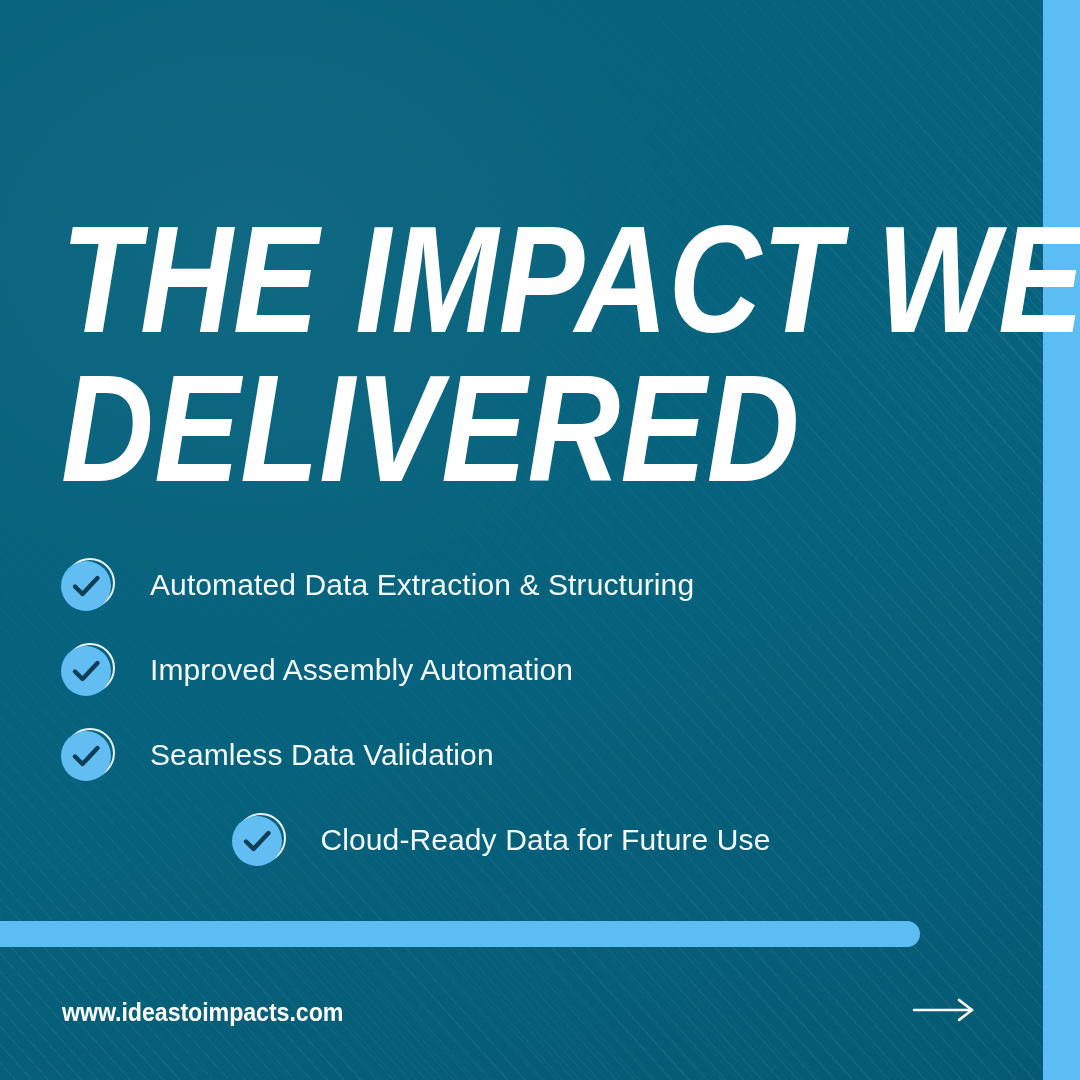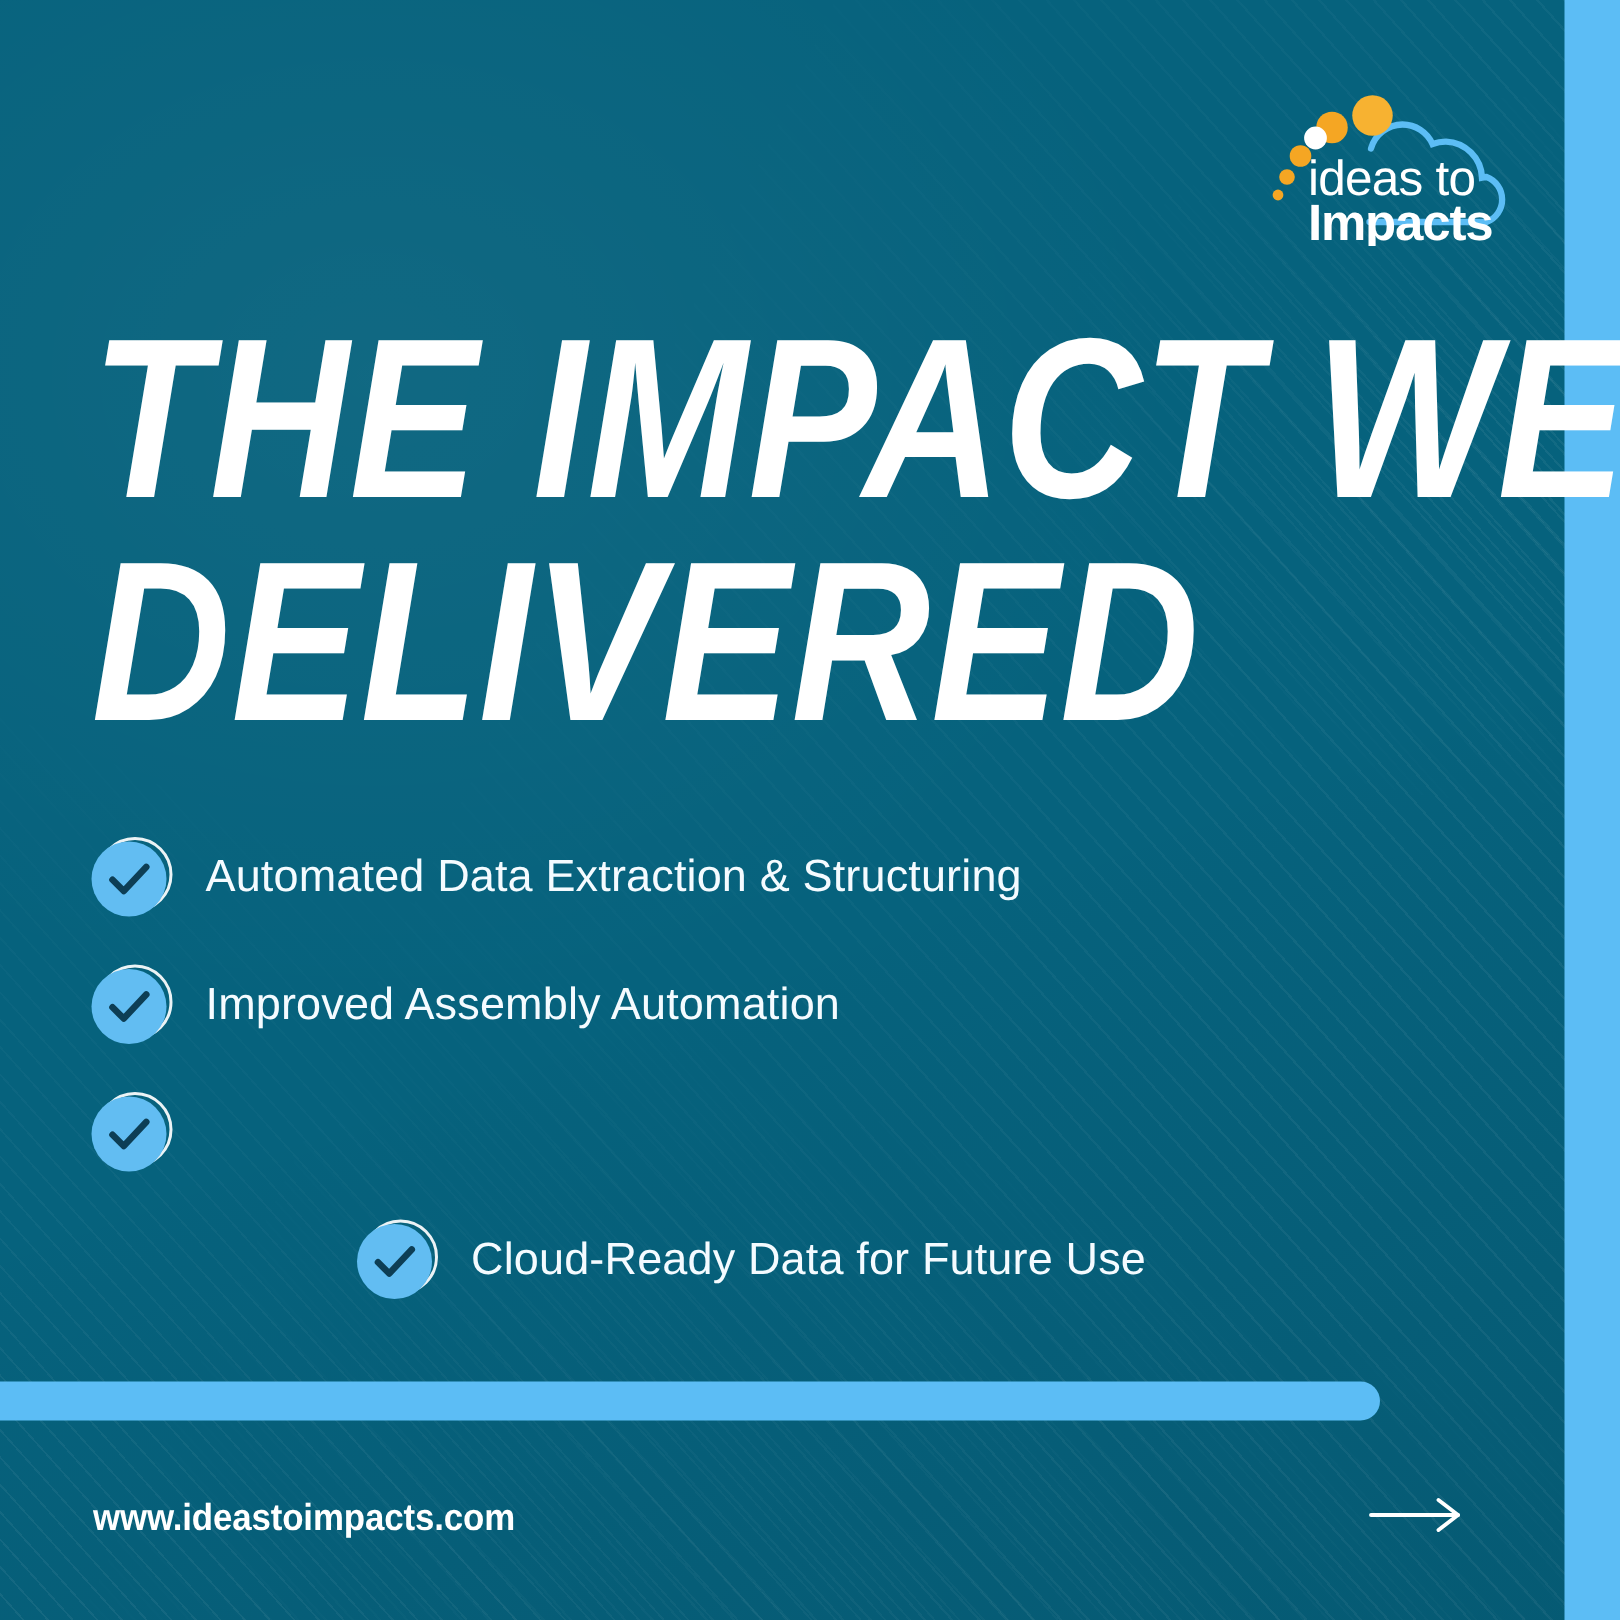--- a/index.html
+++ b/index.html
@@ -146,21 +146,21 @@
     background: #62bdf2;
   }
   .check-badge .tick {
     position: absolute;
     left: 0px;
     top: 3px;
     width: 50px;
     height: 50px;
   }
   .check-label {
-    margin-left: 22px;
+    margin-left: 35px;
     color: #f4fbff;
     font-size: 30px;
     font-weight: 400;
     letter-spacing: 0.1px;
     white-space: nowrap;
   }
 
   
   .bottom-bar {
     position: absolute;
@@ -198,39 +198,20 @@
 
 <div class="canvas">
 
   <div class="tex-a"></div>
   <div class="tex-b"></div>
   <div class="tex-c"></div>
   <div class="shade"></div>
 
   <div class="edge-stripe"></div>
 
-  <div class="logo">
-    <svg viewBox="0 0 196 108" width="196" height="108" xmlns="http://www.w3.org/2000/svg">
-
-      <path d="M72 92 H150 a16 16 0 0 0 0 -30 a15 15 0 0 0 -3 0.4
-               a25 25 0 0 0 -24 -24 a25 25 0 0 0 -9 1.6
-               a22 22 0 0 0 -20 -13 a22 22 0 0 0 -21 16" fill="none" stroke="#5cbdf5" stroke-width="4.2" stroke-linecap="round"></path>
-
-      <circle cx="11" cy="74" r="3.6" fill="#f5a623"></circle>
-      <circle cx="17" cy="62" r="5.2" fill="#f5a623"></circle>
-      <circle cx="26" cy="48" r="7.2" fill="#f5a623"></circle>
-      <circle cx="47" cy="29" r="10.5" fill="#f5a623"></circle>
-      <circle cx="74" cy="21" r="13.5" fill="#f7b231"></circle>
-
-      <circle cx="36" cy="36" r="7.6" fill="#ffffff"></circle>
-
-      <text x="31" y="74" fill="#ffffff" font-family="'Liberation Sans', sans-serif" font-size="33" font-weight="400" letter-spacing="-0.5">ideas to</text>
-      <text x="31" y="104" fill="#ffffff" font-family="'Liberation Sans', sans-serif" font-size="34" font-weight="700" letter-spacing="-0.8">Impacts</text>
-    </svg>
-  </div>
 
   <div class="headline">
     <span class="hl-line">THE IMPACT WE</span>
     <span class="hl-line">DELIVERED</span>
   </div>
 
   <div class="checklist">
 
     <div class="check-row">
       <div class="check-badge">
@@ -255,20 +236,21 @@
     </div>
 
     <div class="check-row">
       <div class="check-badge">
         <div class="ring"></div>
         <div class="disc"></div>
         <svg class="tick" viewBox="0 0 50 50">
           <path d="M14 25.5 L21.5 33 L36.5 17" fill="none" stroke="#0d3e55" stroke-width="4.4" stroke-linecap="round" stroke-linejoin="round"></path>
         </svg>
       </div>
+      <span class="check-label">Seamless Data Validation</span>
     </div>
 
     <div class="check-row">
       <div class="check-badge">
         <div class="ring"></div>
         <div class="disc"></div>
         <svg class="tick" viewBox="0 0 50 50">
           <path d="M14 25.5 L21.5 33 L36.5 17" fill="none" stroke="#0d3e55" stroke-width="4.4" stroke-linecap="round" stroke-linejoin="round"></path>
         </svg>
       </div>

